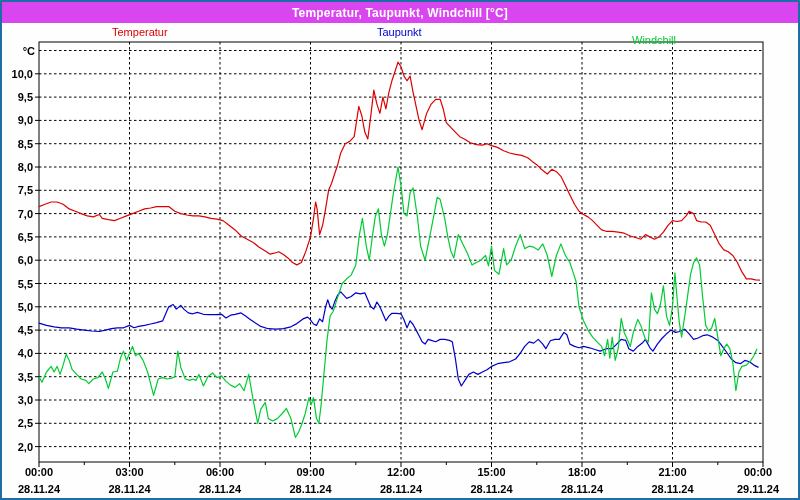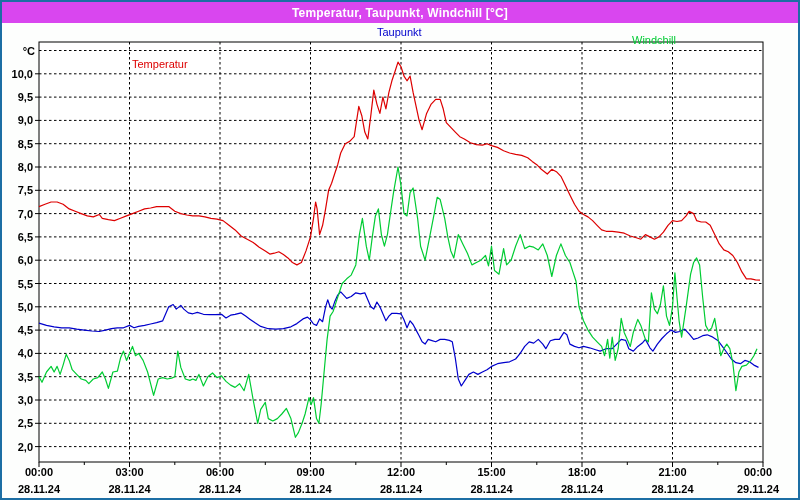--- a/index.html
+++ b/index.html
@@ -8,21 +8,21 @@
     background:#fdfefd;border:2px solid #1C6EA4;overflow:hidden;
     font-family:"Liberation Sans",sans-serif;
   }
   .titlebar{
     position:absolute;top:0;left:0;width:100%;height:21px;
     background:#d946ef;color:#ffffff;display:flex;align-items:center;justify-content:center;
     font-size:12px;font-weight:bold;letter-spacing:0.2px;
   }
   .legend{position:absolute;top:24px;left:0;width:100%;height:14px;font-size:11px;}
   .legend span{position:absolute;top:0;white-space:nowrap;}
-  .legend span:nth-child(1){left:130px;margin-top:32px;}
+  .legend span:nth-child(1){left:110px;}
   .legend span:nth-child(2){left:375px;}
   .legend span:nth-child(3){left:630px;margin-top:8px;}
   svg#chart{position:absolute;top:0;left:0;}
   svg text{font-family:"Liberation Sans",sans-serif;}
   svg text.tick{font-size:11px;font-weight:bold;fill:#000;}
 </style>
 </head>
 <body>
 
 <div class="window">

